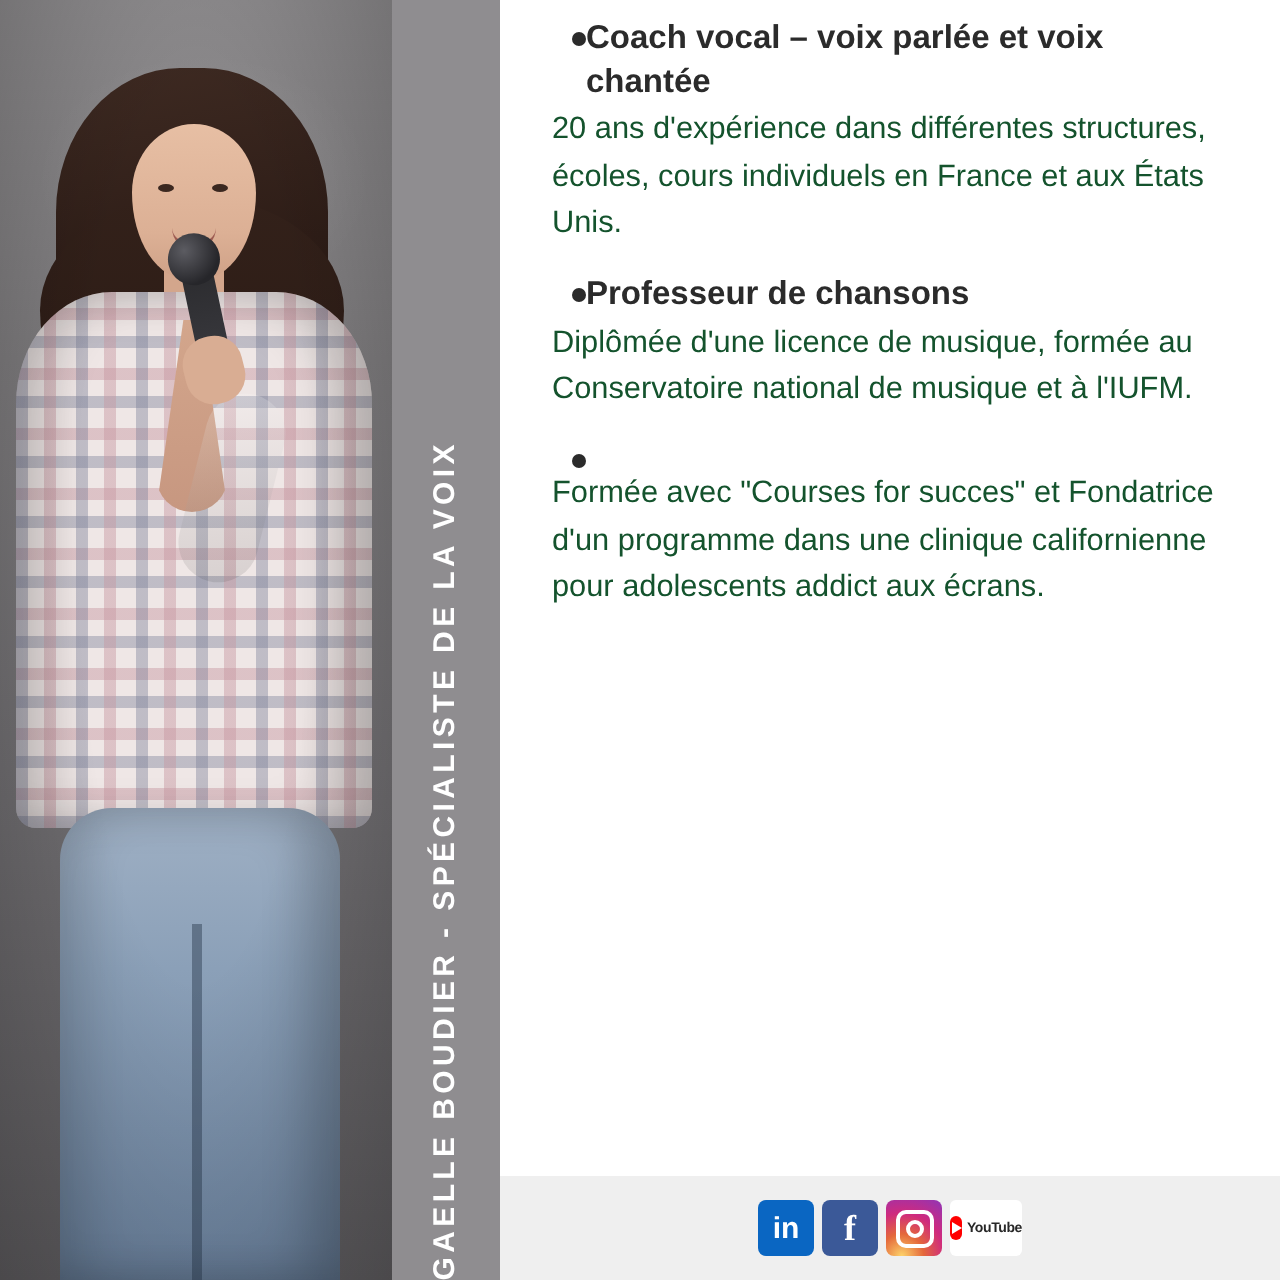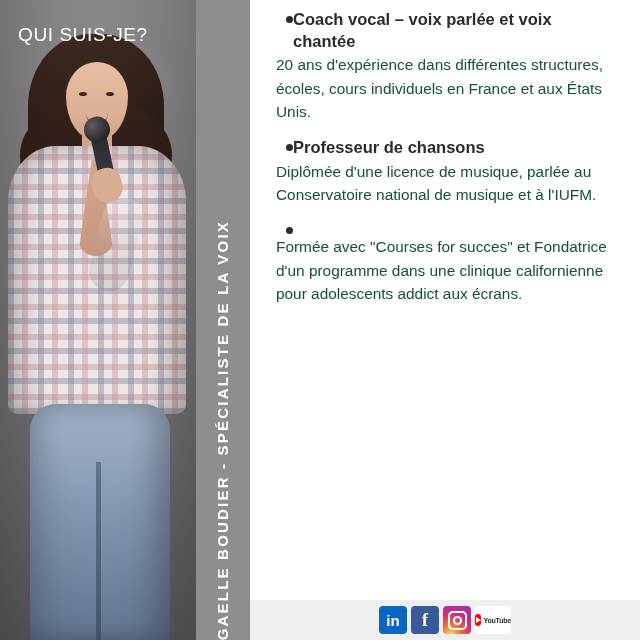--- a/index.html
+++ b/index.html
@@ -268,21 +268,21 @@
   .section-body {
     color: #14532d;
     font-size: 15.4px;
     line-height: 1.52;
     margin: 0;
   }
 
   
   .social-bar {
     flex: 0 0 auto;
-    height: 40px;
+    height: 52px;
     background: #efefef;
     display: flex;
     align-items: center;
     justify-content: center;
     gap: 4px;
   }
   .social-icon {
     width: 28px;
     height: 28px;
     border-radius: 4px;
@@ -364,21 +364,20 @@
         <div class="fig-smile"></div>
       </div>
       <div class="fig-shirt"></div>
       <div class="fig-shirt-open"></div>
       <div class="fig-arm"></div>
       <div class="fig-mic"></div>
       <div class="fig-hand"></div>
       <div class="fig-jeans"></div>
       <div class="photo-vignette"></div>
     </div>
-    <div class="qui-suis-je">QUI SUIS-JE?</div>
   </div>
 
   <div class="name-bar">
     <div class="vtext">GAELLE BOUDIER  -  SPÉCIALISTE DE LA VOIX</div>
   </div>
 
   <div class="content-col">
     <div class="sections">
 
       <div class="section">
@@ -387,21 +386,21 @@
           <span>Coach vocal – voix parlée et voix chantée</span>
         </div>
         <p class="section-body">20 ans d'expérience dans différentes structures, écoles, cours individuels en France et aux États Unis.</p>
       </div>
 
       <div class="section">
         <div class="section-title">
           <span class="bullet-dot"></span>
           <span>Professeur de chansons</span>
         </div>
-        <p class="section-body">Diplômée d'une licence de musique, parlée au Conservatoire national de musique et à l'IUFM.</p>
+        <p class="section-body">Diplômée d'une licence de musique, formée au Conservatoire national de musique et à l'IUFM.</p>
       </div>
 
       <div class="section">
         <div class="section-title">
           <span class="bullet-dot"></span>
         </div>
         <p class="section-body">Formée avec "Courses for succes" et Fondatrice d'un programme dans une clinique californienne pour adolescents addict aux écrans.</p>
       </div>
 
 

